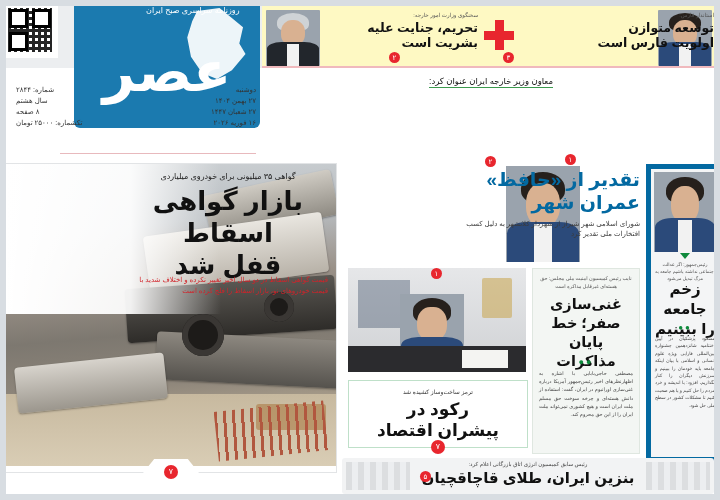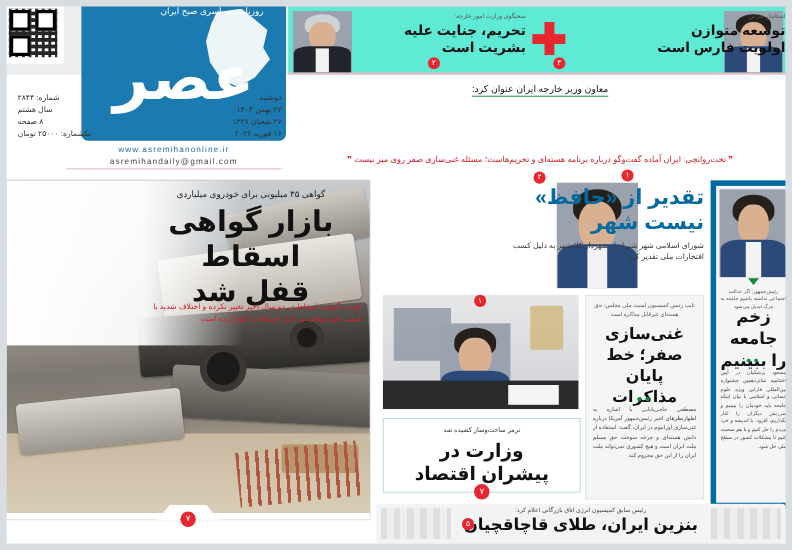--- a/index.html
+++ b/index.html
@@ -1,21 +1,21 @@
 <!DOCTYPE html>
 <html lang="fa" dir="rtl"><head>
 <meta charset="utf-8">
 <style>
   html,body{margin:0;padding:0;background:#d8dde2;}
   body{width:720px;height:500px;overflow:hidden;font-family:"Liberation Sans","DejaVu Sans",sans-serif;}
   .page{position:relative;width:720px;height:500px;background:#fff;}
 
   
   .topstrip{position:absolute;left:0;top:0;width:720px;height:68px;background:#eceef0;}
-  .topstrip .inner{position:absolute;left:262px;top:4px;width:458px;height:60px;background:#5eead4;
+  .topstrip .inner{position:absolute;left:262px;top:4px;width:458px;height:60px;background:#fef9c3;
     border-top:2px solid #f0b9bd;border-bottom:2px solid #f0b9bd;}
   .banner{position:absolute;top:0;height:60px;}
   .b-left{left:0px;width:222px;}
   .b-right{left:236px;width:222px;}
   .b-photo{position:absolute;top:4px;width:54px;height:56px;overflow:hidden;border-radius:1px;}
   .b-left .b-photo{left:4px;}
   .b-right .b-photo{left:160px;}
   .b-txt{position:absolute;top:5px;text-align:right;direction:rtl;}
   .b-left .b-txt{right:6px;left:62px;}
   .b-right .b-txt{right:6px;left:62px;}
@@ -240,34 +240,25 @@
       <div>تکشماره: ۲۵۰۰۰ تومان</div>
     </div>
 
     <div class="dateblock">
       <div>دوشنبه</div>
       <div>۲۷ بهمن ۱۴۰۴</div>
       <div>۲۷ شعبان ۱۴۴۷</div>
       <div>۱۶ فوریه ۲۰۲۶</div>
     </div>
 
-    <div class="urls">
-      <div>www.asremihanonline.ir</div>
-      <div class="u2">asremihandaily@gmail.com</div>
-    </div>
     <div class="urlrule"></div>
   </div>
 
   <div class="mainhead">
     <div class="mh-kick"><u>معاون وزیر خارجه ایران عنوان کرد:</u></div>
-    <div class="mh-sub">
-      <span class="qm">❞</span>
-      <span>تخت‌روانچی: ایران آماده گفت‌وگو درباره برنامه هسته‌ای و تحریم‌هاست؛ مسئله غنی‌سازی صفر روی میز نیست</span>
-      <span class="qm">❞</span>
-    </div>
     <span class="badge mh-badge">۲</span>
   </div>
 
   <div class="leftcol">
     <div class="lc-photo">
       <div class="scrap">
         <div class="ground"></div>
         <div class="car c5"></div>
         <div class="car c1"></div>
         <div class="car c2"></div>
@@ -297,21 +288,21 @@
       <div class="photo">
         <div class="ph dark" style="width:100%;height:100%">
           <i class="hair"></i>
             <i class="face"></i>
             <i class="body"></i>
             <i class="shirt"></i>
         </div>
       </div>
       <div class="txt">
         <div class="ttl">تقدیر از «حافظ»</div>
-        <div class="ttl">نیست شهر</div>
+        <div class="ttl">عمران شهر</div>
         <div class="sub">شورای اسلامی شهر شیراز از شهردار کلانشهر به دلیل کسب افتخارات ملی تقدیر کرد</div>
       </div>
     </div>
 
     <div class="card-enrich">
       <div class="ce-kick">نایب رئیس کمیسیون امنیت ملی مجلس: حق هسته‌ای غیرقابل مذاکره است</div>
       <div class="ce-title">
         <div>غنی‌سازی</div>
         <div>صفر؛ خط پایان</div>
         <div>مذاکرات</div>
@@ -332,21 +323,21 @@
           </div>
       </div>
       <div style="position:absolute;left:0;right:0;bottom:0;height:26px;background:#2b2b2e"></div>
       <div style="position:absolute;right:18px;bottom:4px;width:46px;height:18px;background:#f4f4f2"></div>
       <span class="badge badge3">۱</span>
     </div>
 
     <div class="recession">
       <div class="rc-kick">ترمز ساخت‌وساز کشیده شد</div>
       <div class="rc-title">
-        <div>وزارت در</div>
+        <div>رکود در</div>
         <div>پیشران اقتصاد</div>
       </div>
       <span class="rc-badge">۷</span>
     </div>
 
   </div>
 
   <div class="rightcol">
     <div class="rc-photo">
       <div class="ph dark" style="width:100%;height:100%">

